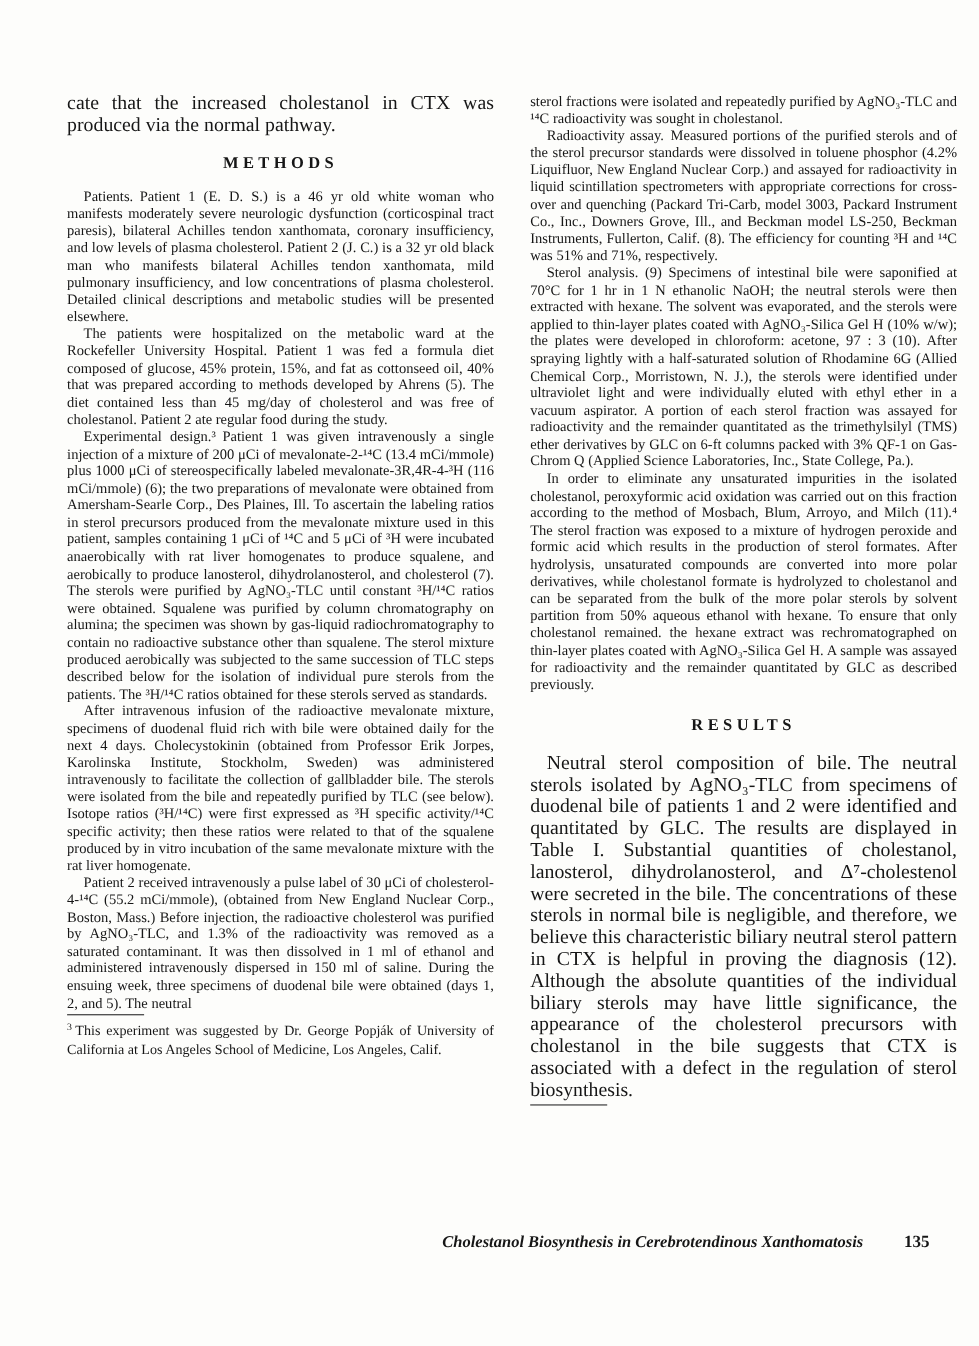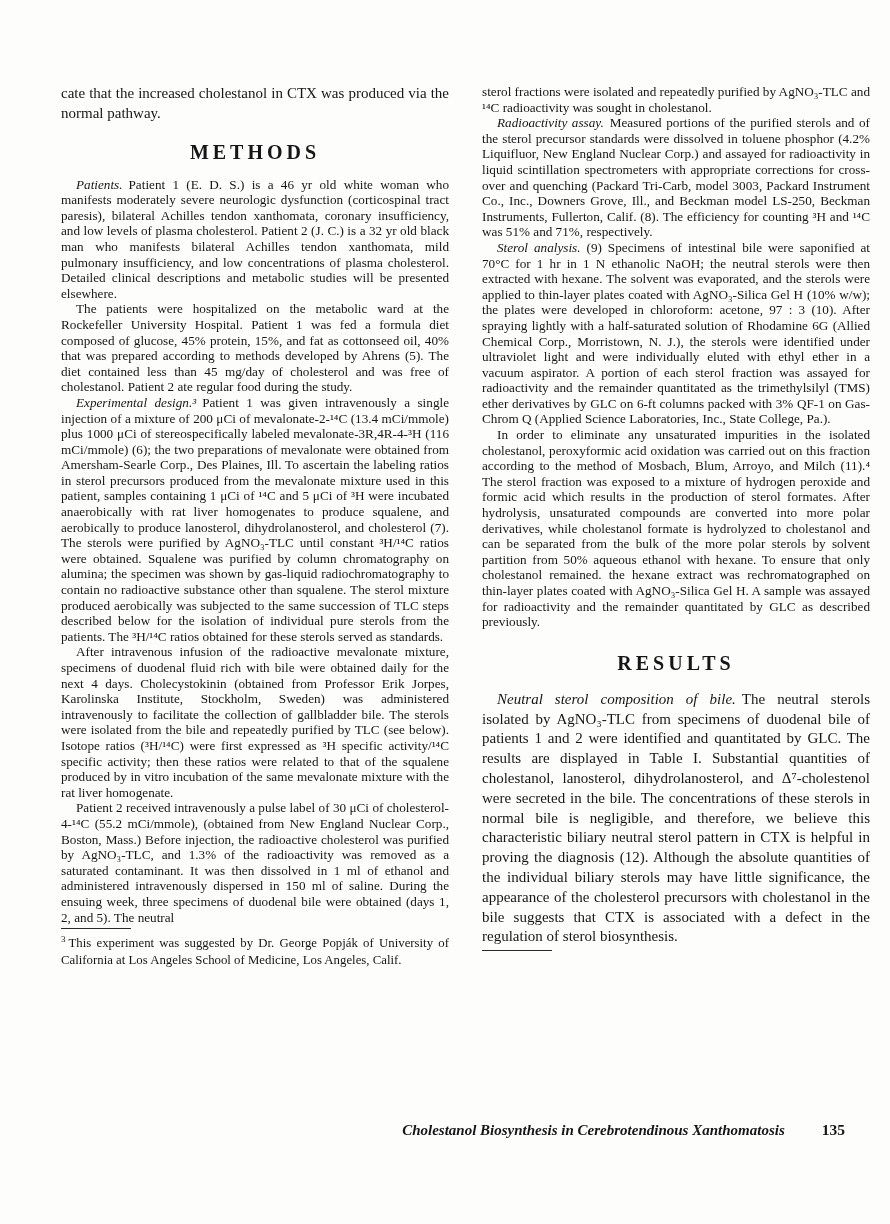--- a/index.html
+++ b/index.html
@@ -13,26 +13,26 @@
   }
   .page { position:absolute; inset:0; }
   .col {
     position:absolute; top:84px; width:388px;
     text-align:justify;
   }
   .col-left  { left:61px; }
   .col-right { left:482px; }
   p { margin:0; }
   p.indent { text-indent:15px; }
-  .main-text  { font-size:15px;   line-height:19.8px; }
+  .main-text  { font-size:18px;   line-height:19.8px; }
   .small-text { font-size:13.2px; line-height:15.6px; }
-  .lead { font-style:italic; margin-right:6px; }
+  .lead { margin-right:6px; }
   .section-heading {
     text-align:center; text-indent:0;
-    font-size:20px; font-weight:700; letter-spacing:4px;
+    font-size:15px; font-weight:700; letter-spacing:4px;
     margin:17px 0 13px 0;
   }
   .results-heading { margin:22px 0 15px 0; }
   .footnote { margin-top:2px; }
   .footnote-rule {
     width:70px; height:0;
     border-top:1.3px solid #2a2a2a;
     margin:3px 0 6px 0;
   }
   .footnote-text { font-size:12.8px; line-height:16.4px; text-align:justify; }

